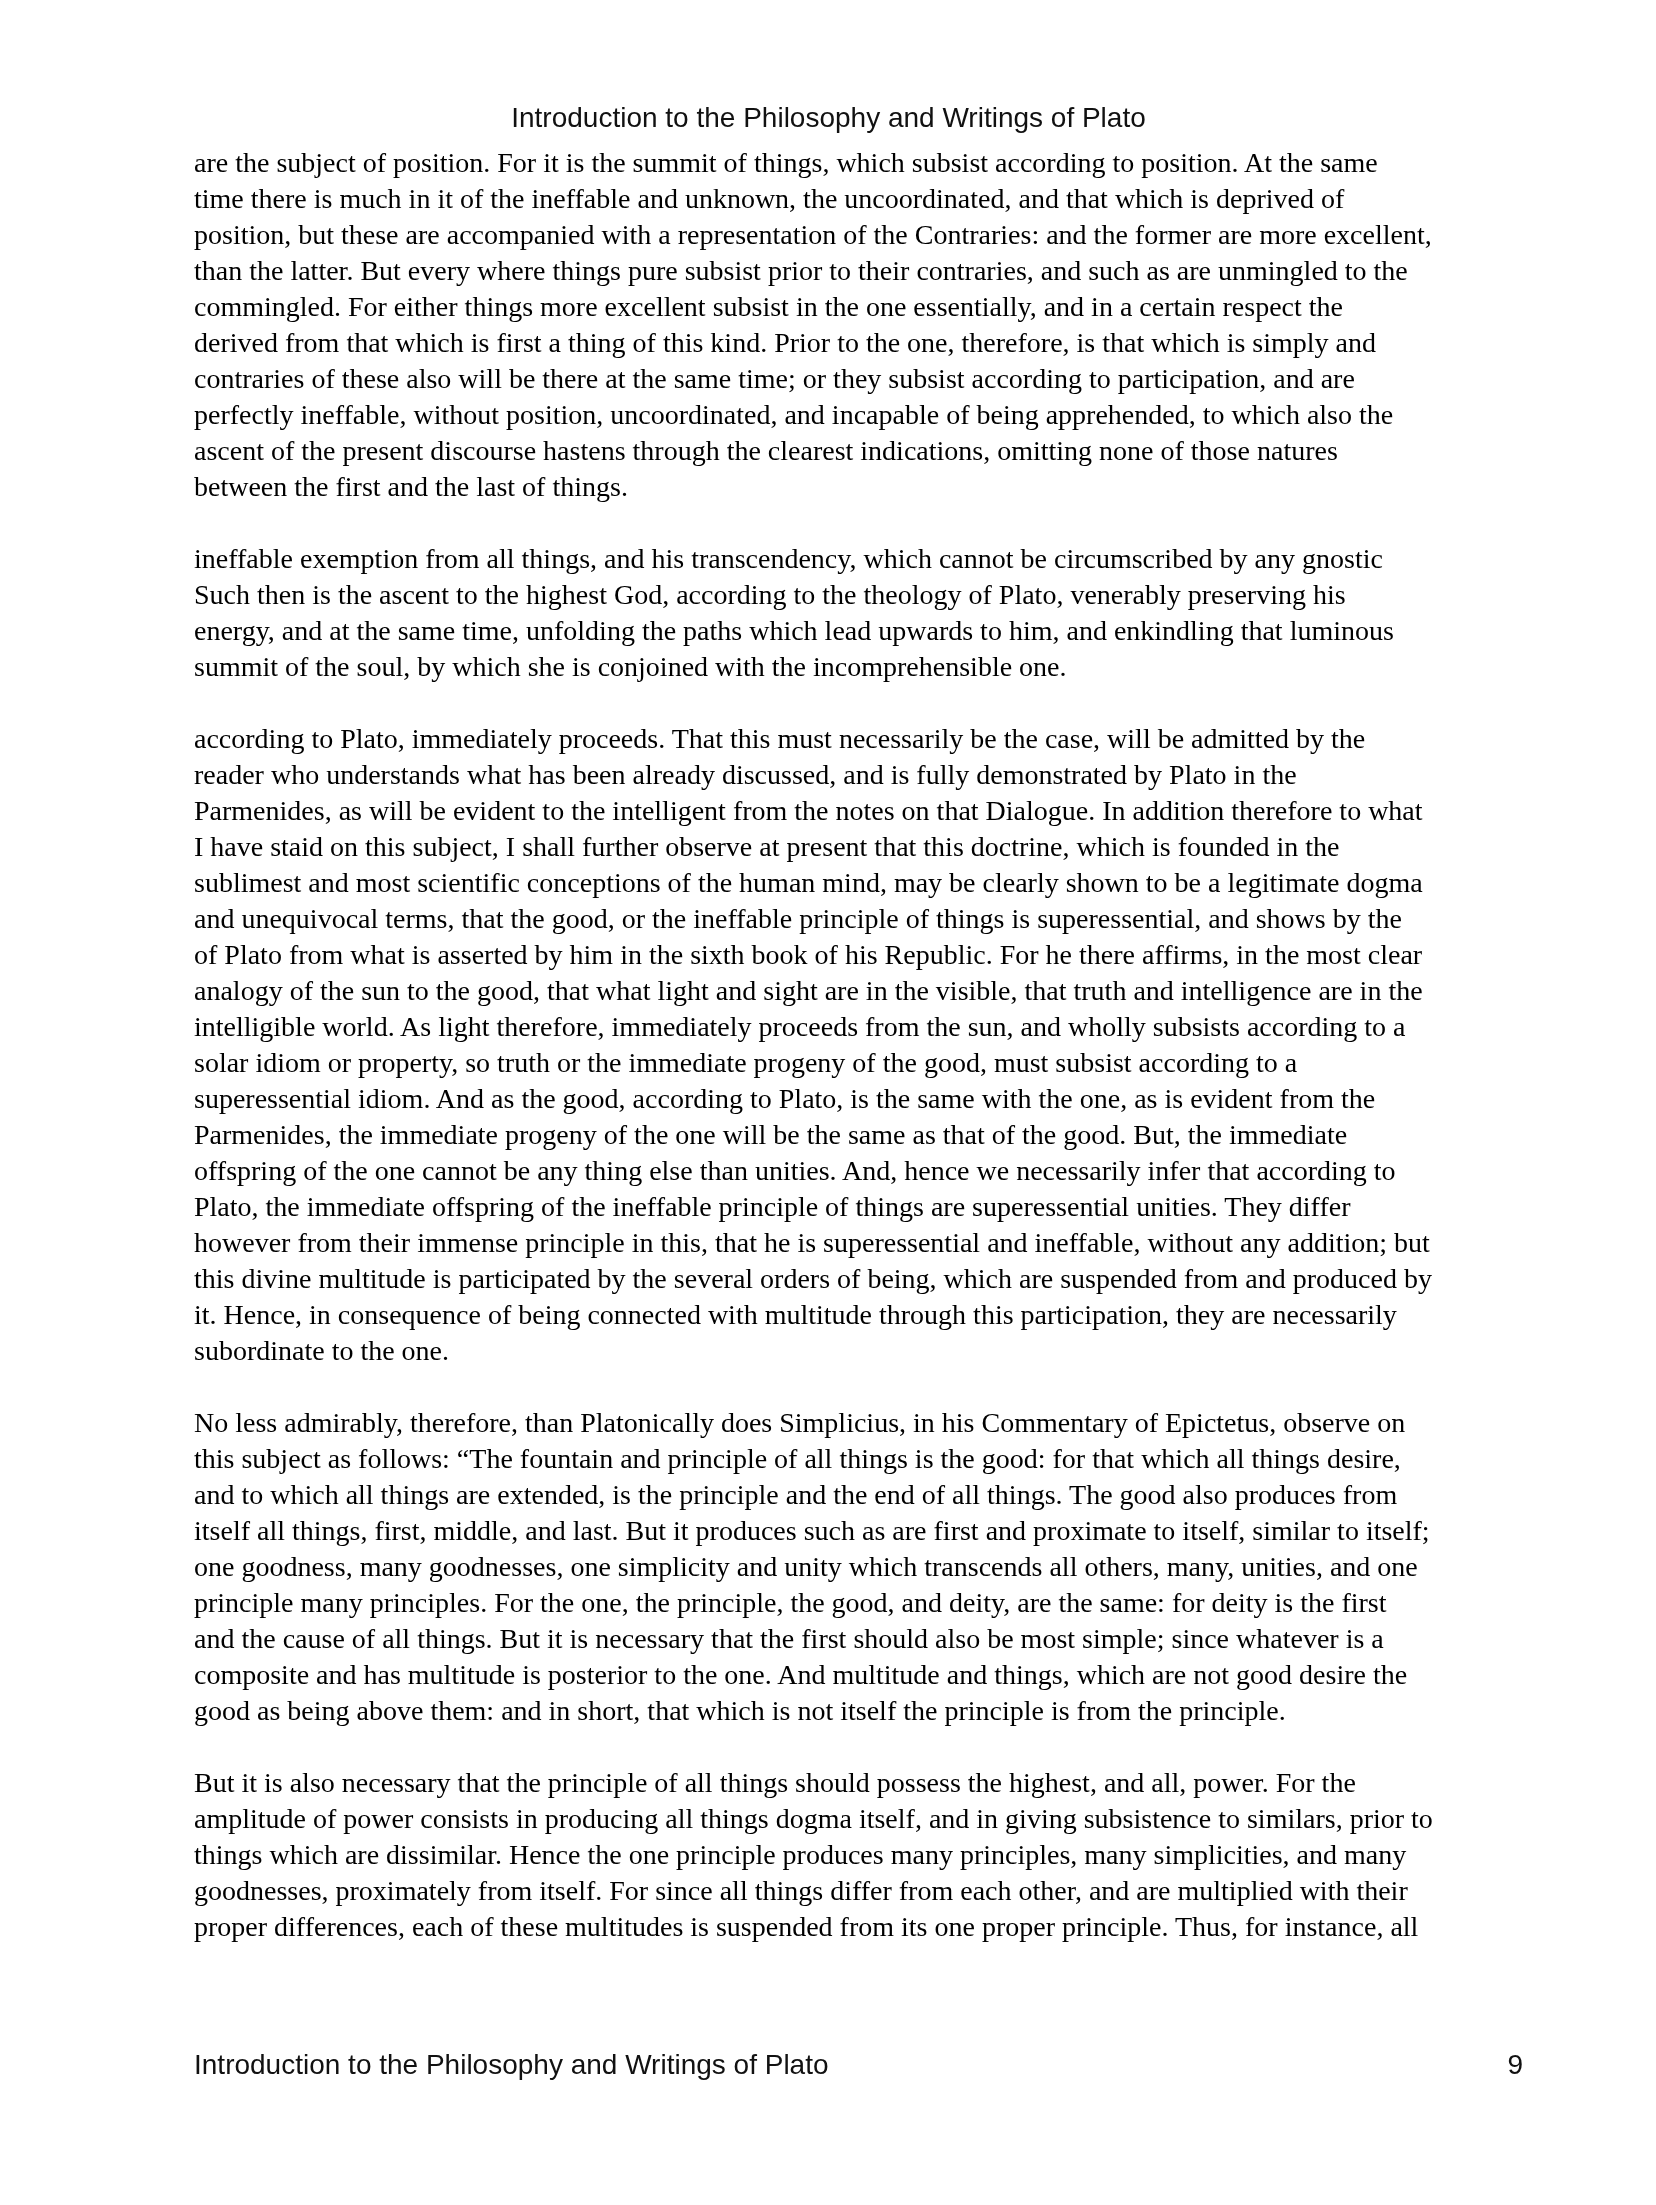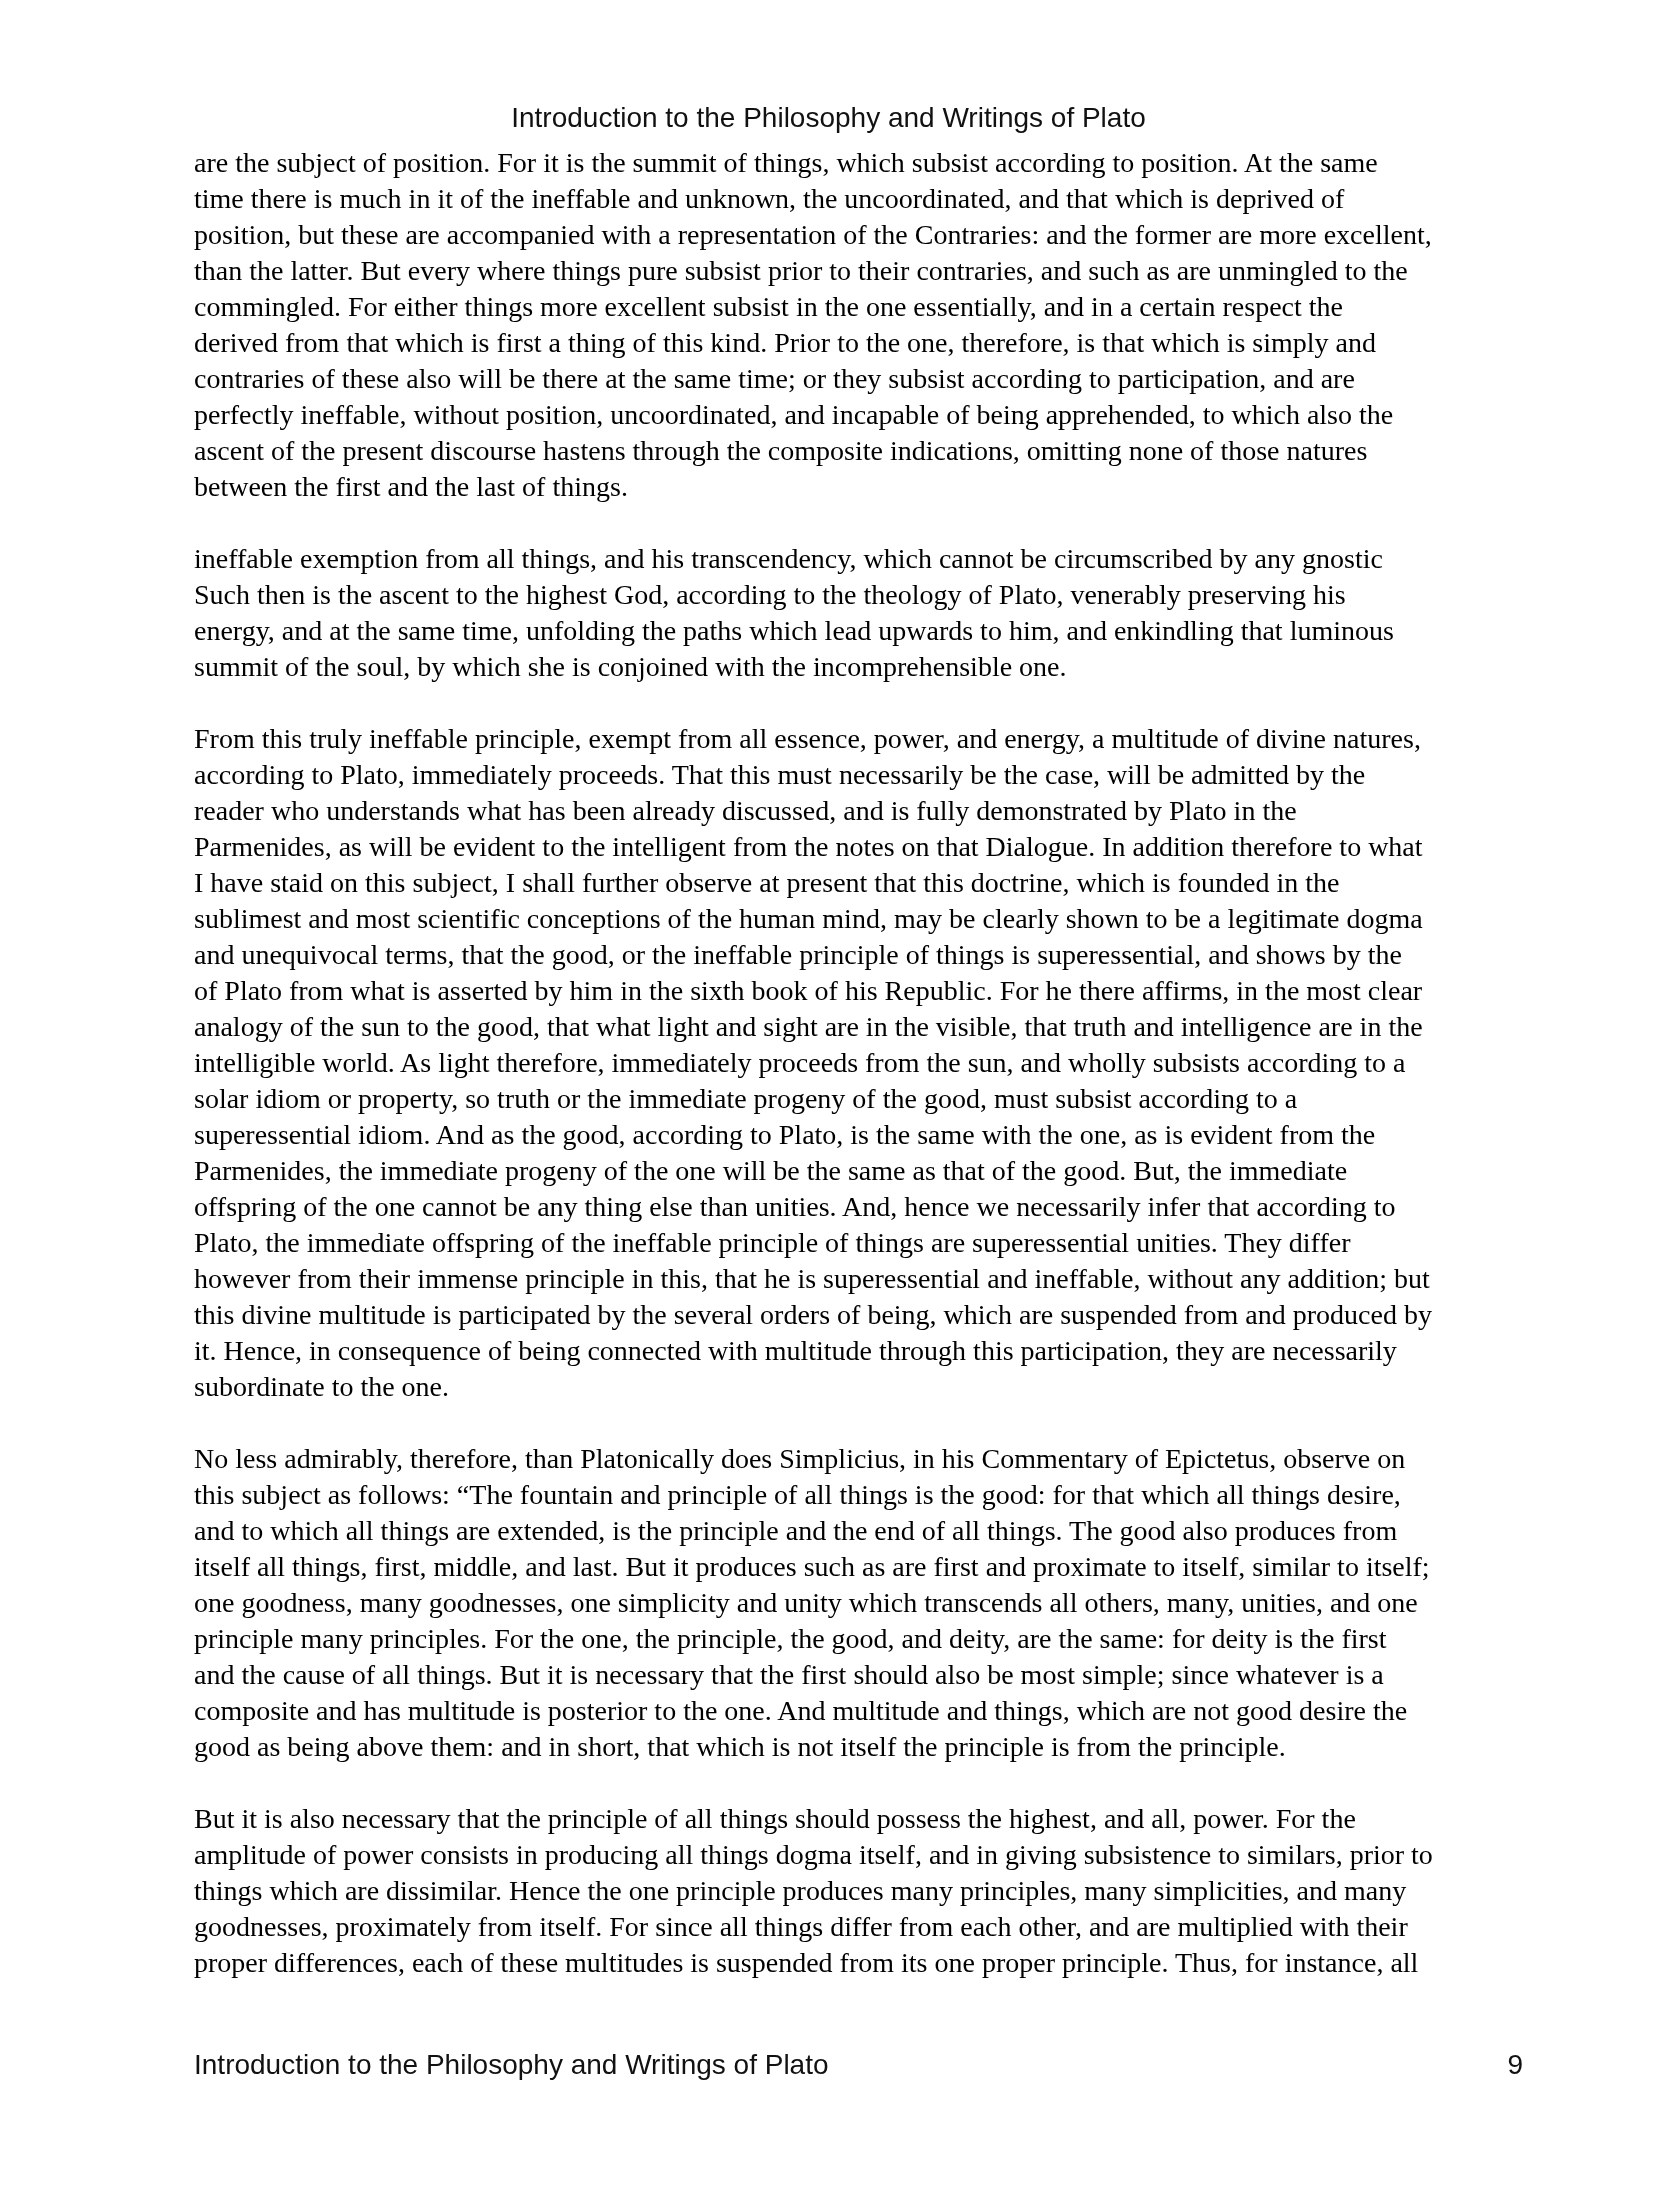--- a/index.html
+++ b/index.html
@@ -31,31 +31,30 @@
 <div class="body-text">
   <p class="para">
     <span class="line">are the subject of position. For it is the summit of things, which subsist according to position. At the same</span>
     <span class="line">time there is much in it of the ineffable and unknown, the uncoordinated, and that which is deprived of</span>
     <span class="line">position, but these are accompanied with a representation of the Contraries: and the former are more excellent,</span>
     <span class="line">than the latter. But every where things pure subsist prior to their contraries, and such as are unmingled to the</span>
     <span class="line">commingled. For either things more excellent subsist in the one essentially, and in a certain respect the</span>
     <span class="line">derived from that which is first a thing of this kind. Prior to the one, therefore, is that which is simply and</span>
     <span class="line">contraries of these also will be there at the same time; or they subsist according to participation, and are</span>
     <span class="line">perfectly ineffable, without position, uncoordinated, and incapable of being apprehended, to which also the</span>
-    <span class="line">ascent of the present discourse hastens through the composite indications, omitting none of those natures</span>
+    <span class="line">ascent of the present discourse hastens through the clearest indications, omitting none of those natures</span>
     <span class="line">between the first and the last of things.</span>
   </p>
   <p class="para">
     <span class="line">ineffable exemption from all things, and his transcendency, which cannot be circumscribed by any gnostic</span>
     <span class="line">Such then is the ascent to the highest God, according to the theology of Plato, venerably preserving his</span>
     <span class="line">energy, and at the same time, unfolding the paths which lead upwards to him, and enkindling that luminous</span>
     <span class="line">summit of the soul, by which she is conjoined with the incomprehensible one.</span>
   </p>
   <p class="para">
-    <span class="line">From this truly ineffable principle, exempt from all essence, power, and energy, a multitude of divine natures,</span>
     <span class="line">according to Plato, immediately proceeds. That this must necessarily be the case, will be admitted by the</span>
     <span class="line">reader who understands what has been already discussed, and is fully demonstrated by Plato in the</span>
     <span class="line">Parmenides, as will be evident to the intelligent from the notes on that Dialogue. In addition therefore to what</span>
     <span class="line">I have staid on this subject, I shall further observe at present that this doctrine, which is founded in the</span>
     <span class="line">sublimest and most scientific conceptions of the human mind, may be clearly shown to be a legitimate dogma</span>
     <span class="line">and unequivocal terms, that the good, or the ineffable principle of things is superessential, and shows by the</span>
     <span class="line">of Plato from what is asserted by him in the sixth book of his Republic. For he there affirms, in the most clear</span>
     <span class="line">analogy of the sun to the good, that what light and sight are in the visible, that truth and intelligence are in the</span>
     <span class="line">intelligible world. As light therefore, immediately proceeds from the sun, and wholly subsists according to a</span>
     <span class="line">solar idiom or property, so truth or the immediate progeny of the good, must subsist according to a</span>

